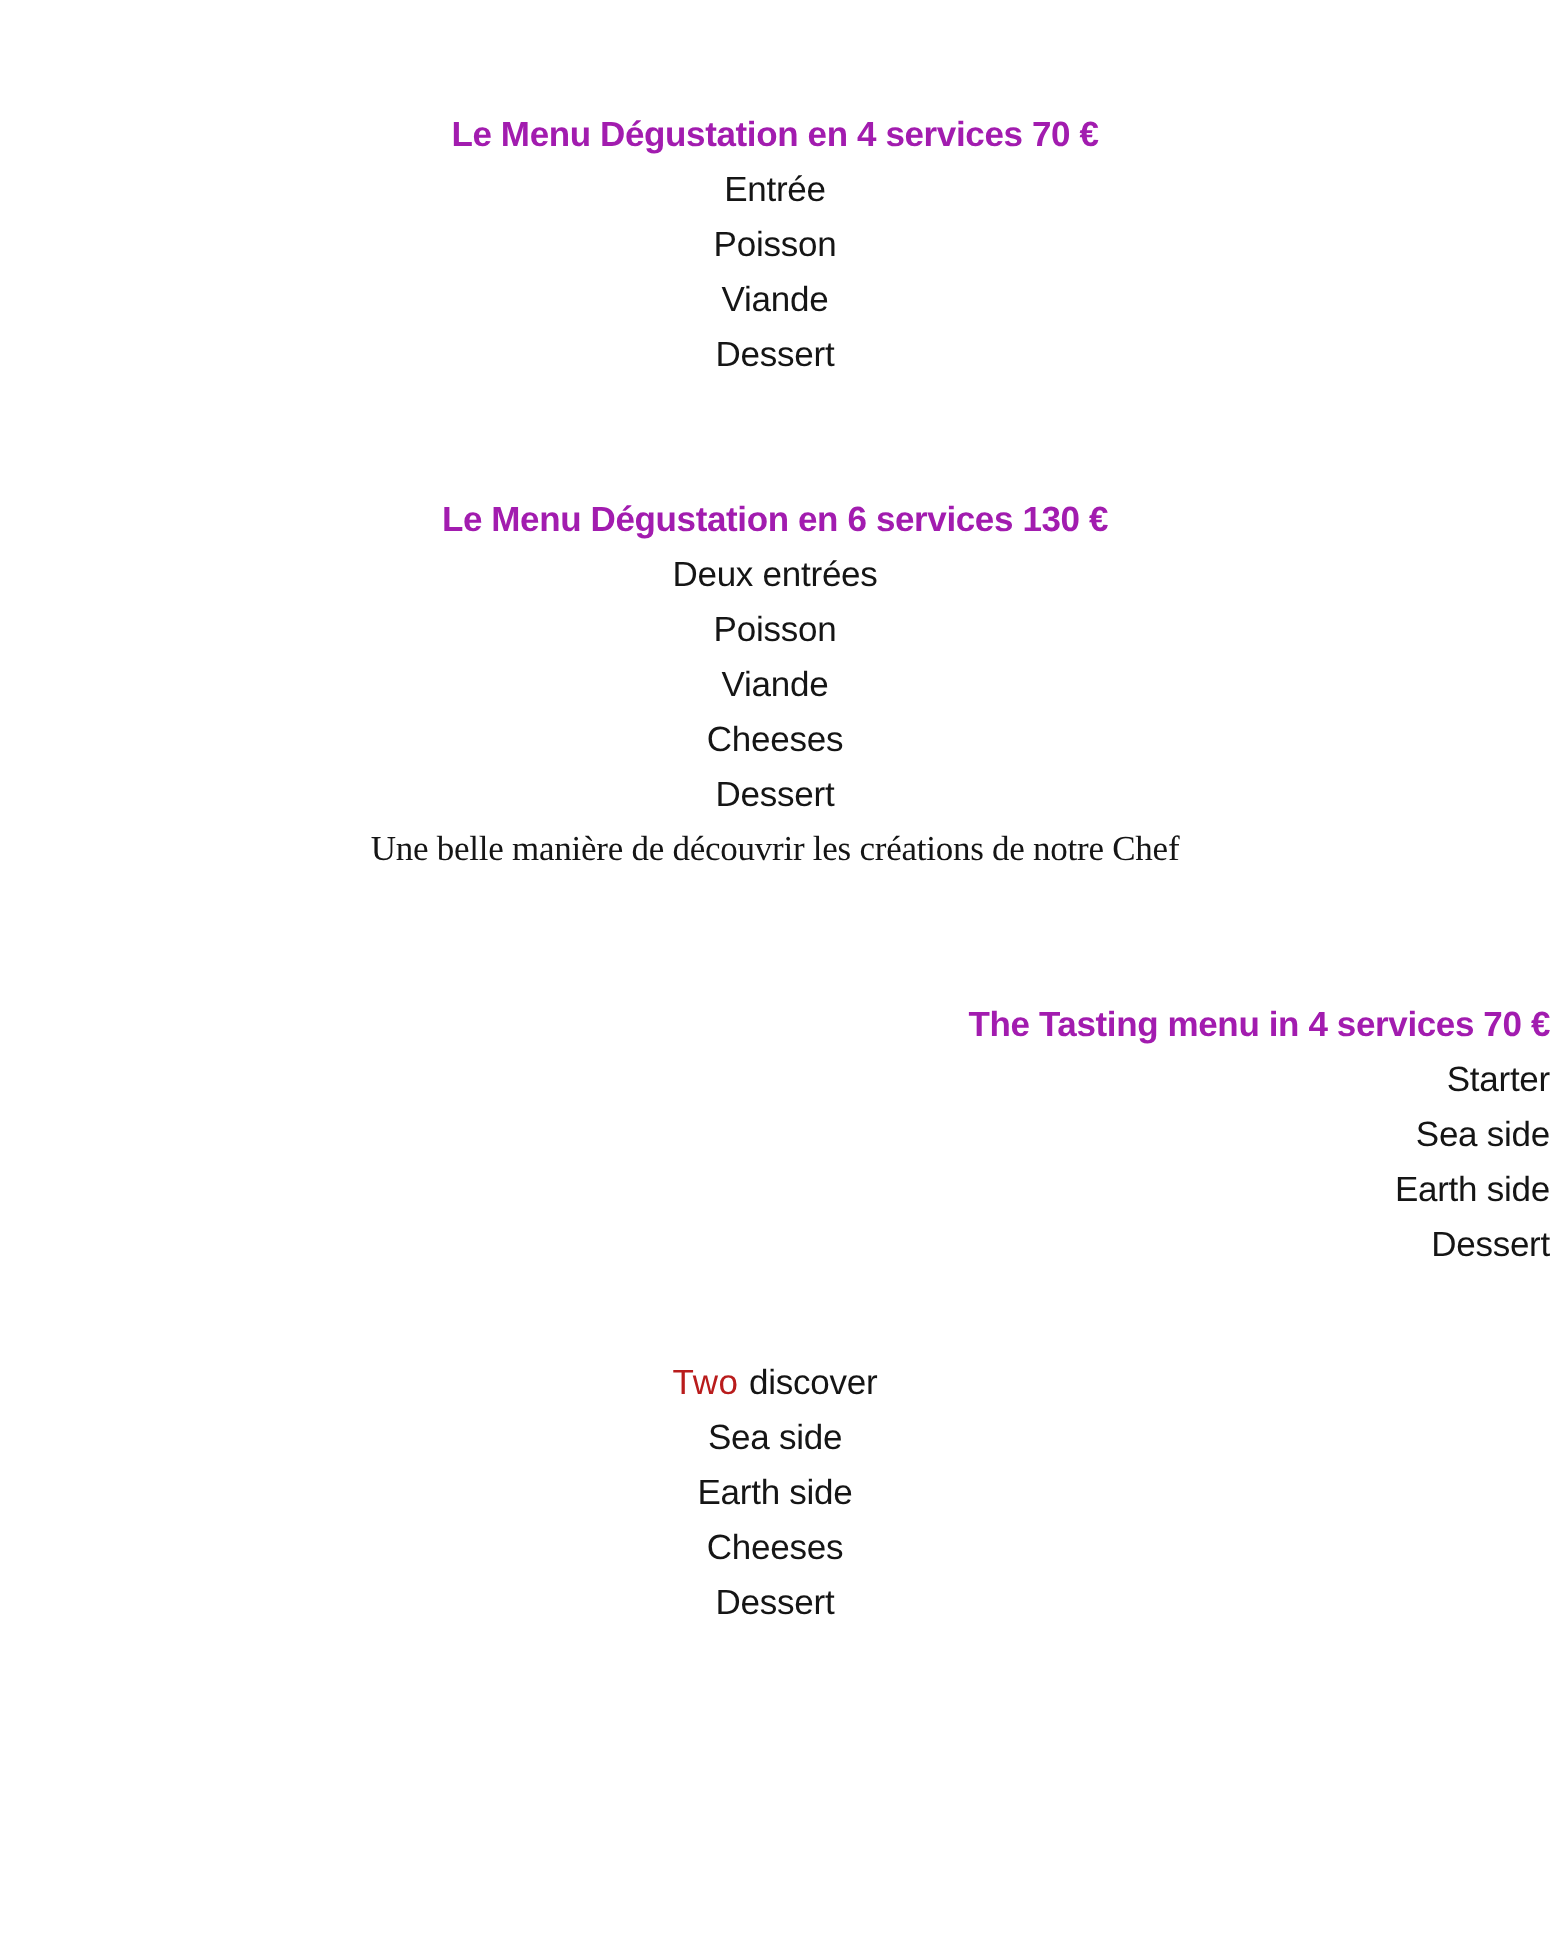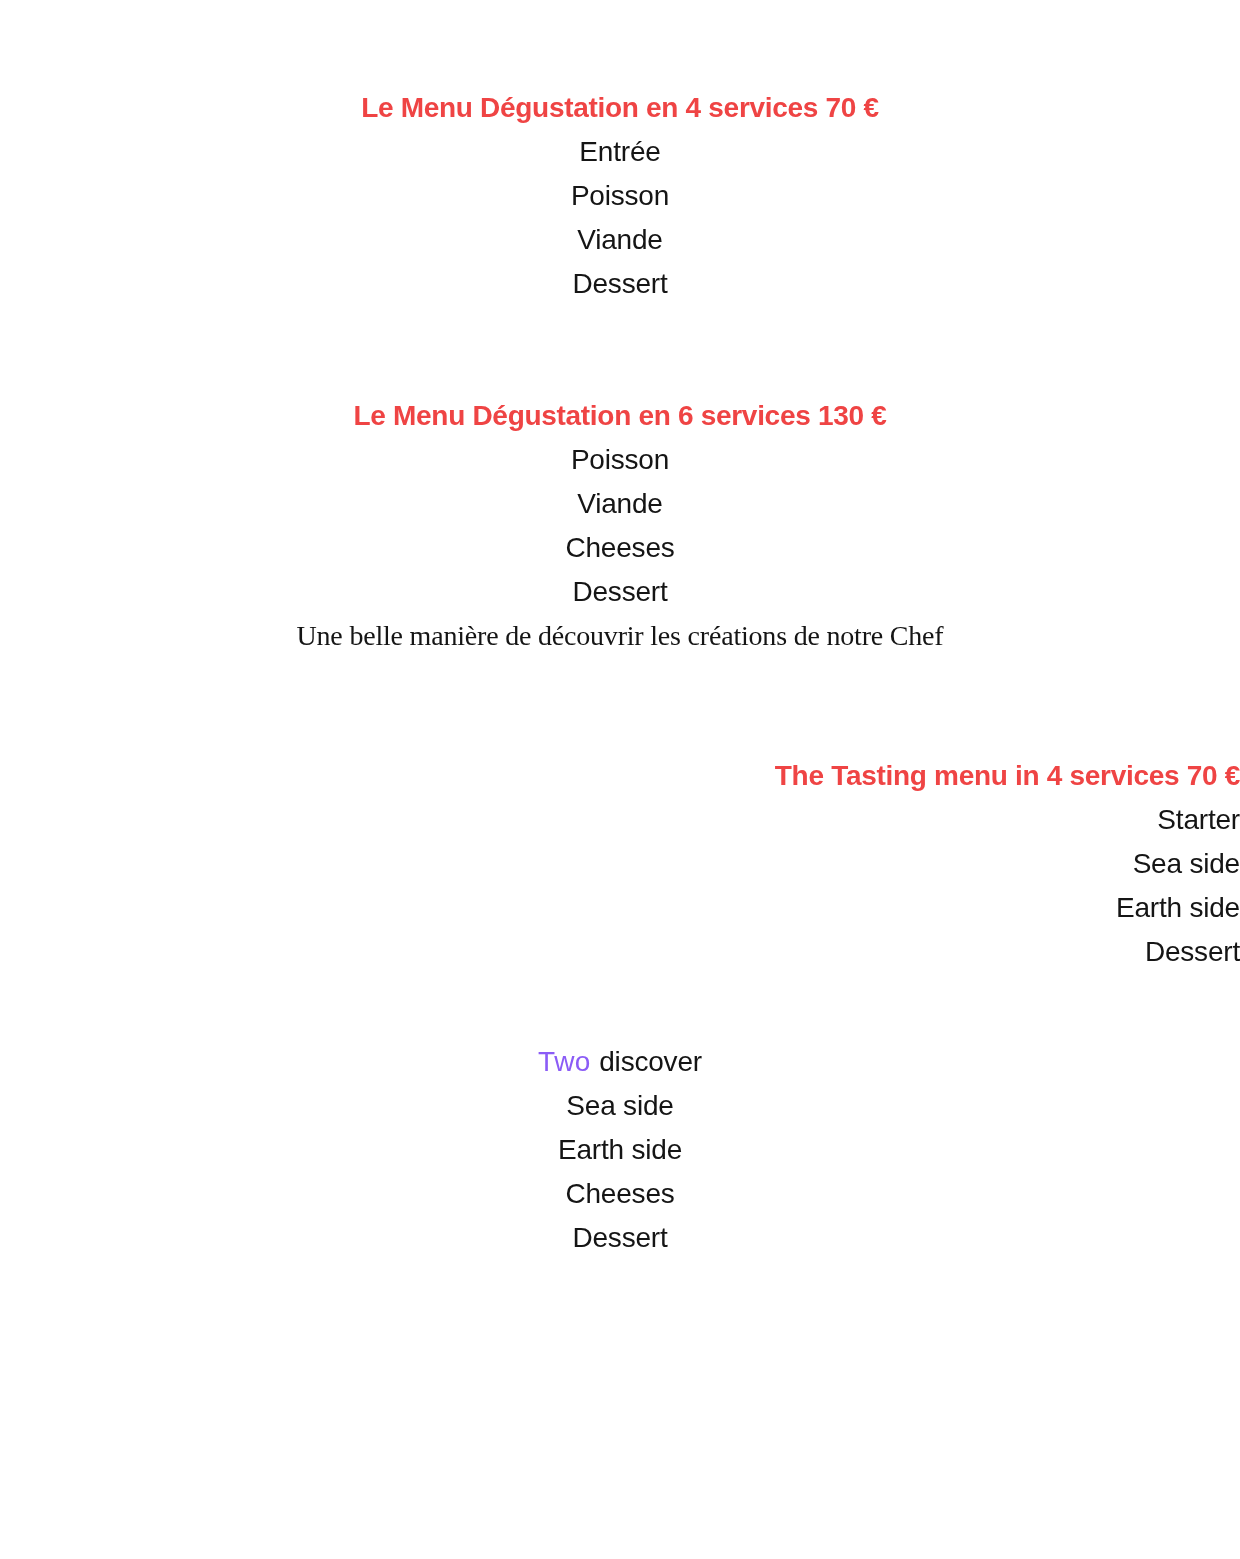--- a/index.html
+++ b/index.html
@@ -22,52 +22,53 @@
     overflow: hidden;
   }
   .menu-section { margin: 0; }
   .menu-section.s1 { margin-bottom: 88px; }
   .menu-section.s2 { margin-bottom: 96px; }
   .menu-section.s3 { margin-bottom: 66px; text-align: right; }
   .menu-section.s4 { margin-bottom: 0; }
   .section-title {
     font-weight: bold;
     letter-spacing: -0.3px;
-    color: #ef4444;
+    color: #a21caf;
   }
   .menu-line {
     font-weight: normal;
     letter-spacing: -0.2px;
   }
   .menu-caption {
     font-weight: normal;
     letter-spacing: -0.2px;
     font-family: Liberation Serif, serif;
   }
   .light-word {
     font-weight: 300;
-    color: #8b5cf6;
+    color: #b91c1c;
     letter-spacing: 0.5px;
   }
 </style>
 </head>
 <body>
 
 <div class="page">
 
   <section class="menu-section s1">
     <div class="section-title">Le Menu Dégustation en 4 services 70 €</div>
     <div class="menu-line">Entrée</div>
     <div class="menu-line">Poisson</div>
     <div class="menu-line">Viande</div>
     <div class="menu-line">Dessert</div>
   </section>
 
   <section class="menu-section s2">
     <div class="section-title">Le Menu Dégustation en 6 services 130 €</div>
+    <div class="menu-line">Deux entrées</div>
     <div class="menu-line">Poisson</div>
     <div class="menu-line">Viande</div>
     <div class="menu-line">Cheeses</div>
     <div class="menu-line">Dessert</div>
     <div class="menu-caption">Une belle manière de découvrir les créations de notre Chef</div>
   </section>
 
   <section class="menu-section s3">
     <div class="section-title">The Tasting menu in 4 services 70 €</div>
     <div class="menu-line">Starter</div>

